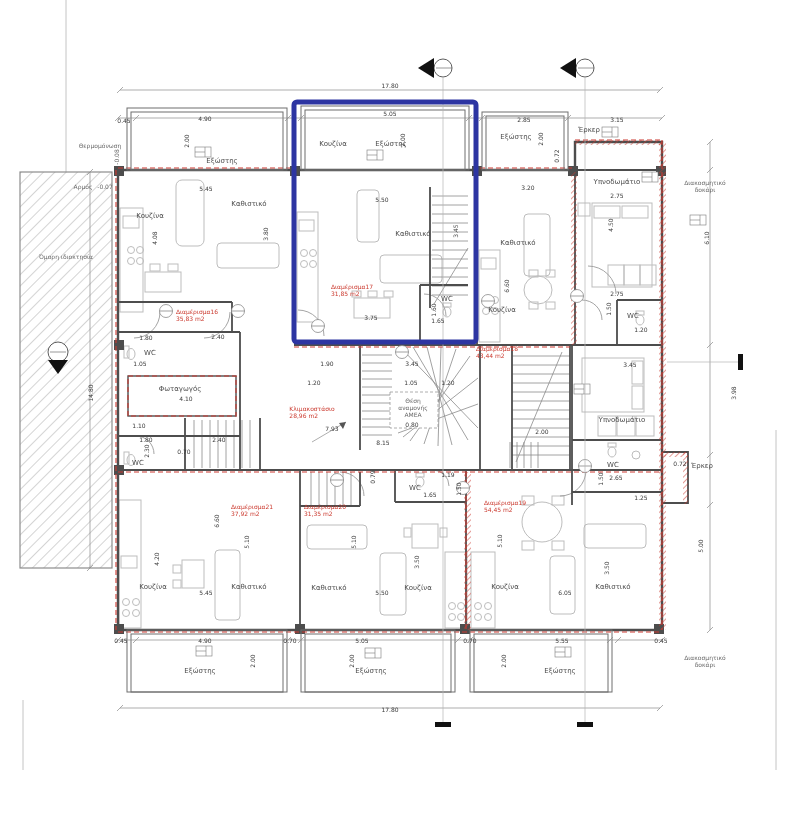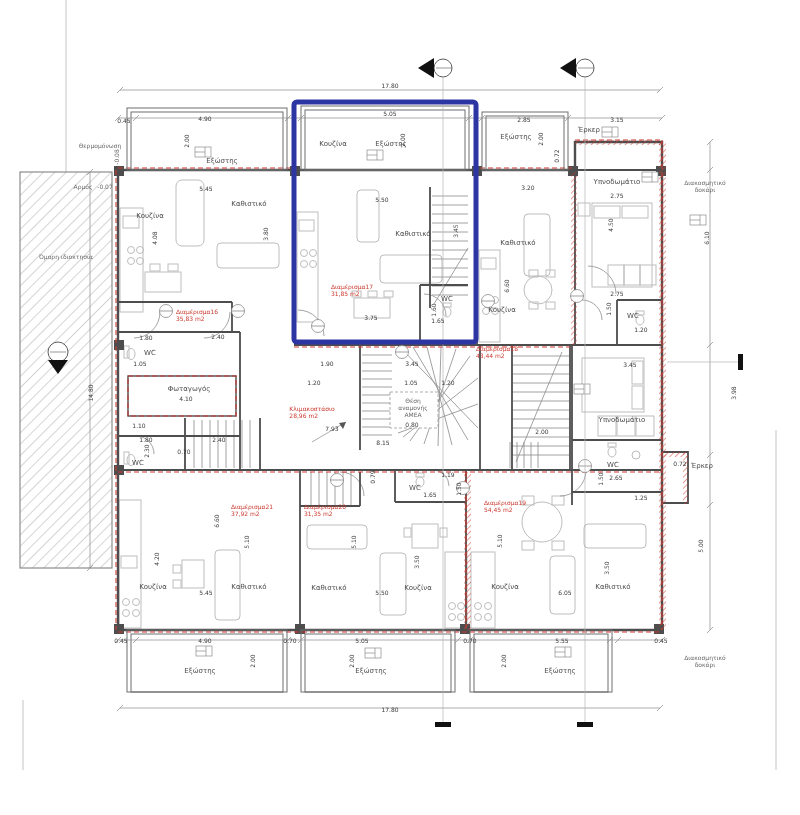--- a/index.html
+++ b/index.html
@@ -362,21 +362,21 @@
       <span class="lbl room" style="left: 589px; top: 130px;">Έρκερ</span>
       <span class="lbl room" style="left: 150px; top: 216px;">Κουζίνα</span>
       <span class="lbl room" style="left: 249px; top: 204px;">Καθιστικό</span>
       <span class="lbl room" style="left: 413px; top: 234px;">Καθιστικό</span>
       <span class="lbl room" style="left: 617px; top: 182px;">Υπνοδωμάτιο</span>
       <span class="lbl room" style="left: 518px; top: 243px;">Καθιστικό</span>
       <span class="lbl room" style="left: 502px; top: 310px;">Κουζίνα</span>
       <span class="lbl room" style="left: 447px; top: 299px;">WC</span>
       <span class="lbl room" style="left: 633px; top: 316px;">WC</span>
       <span class="lbl room" style="left: 150px; top: 353px;">WC</span>
-      <span class="lbl room" style="left: 189px; top: 389px;">Φωταγωγός</span>
+      <span class="lbl room" style="left: 180px; top: 389px;">Φωταγωγός</span>
       <span class="lbl room" style="left: 138px; top: 463px;">WC</span>
       <span class="lbl room" style="left: 415px; top: 488px;">WC</span>
       <span class="lbl room" style="left: 613px; top: 465px;">WC</span>
       <span class="lbl room" style="left: 622px; top: 420px;">Υπνοδωμάτιο</span>
       <span class="lbl room" style="left: 702px; top: 466px;">Έρκερ</span>
       <span class="lbl room" style="left: 153px; top: 587px;">Κουζίνα</span>
       <span class="lbl room" style="left: 249px; top: 587px;">Καθιστικό</span>
       <span class="lbl room" style="left: 329px; top: 588px;">Καθιστικό</span>
       <span class="lbl room" style="left: 418px; top: 588px;">Κουζίνα</span>
       <span class="lbl room" style="left: 505px; top: 587px;">Κουζίνα</span>

